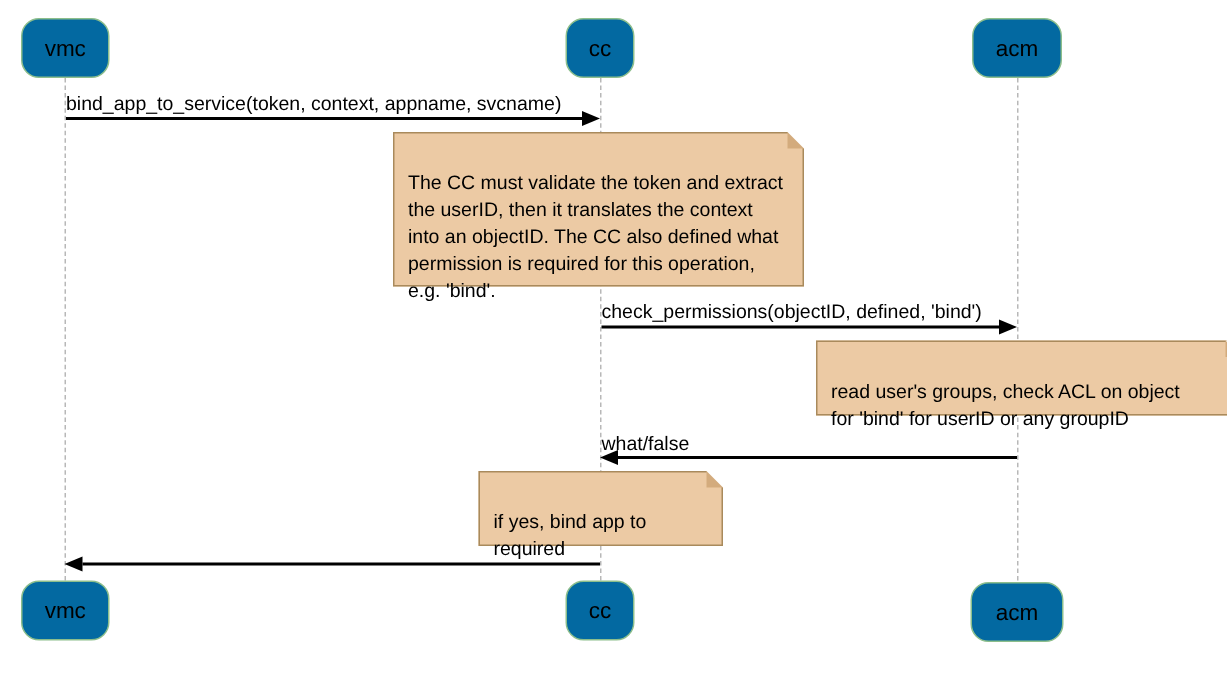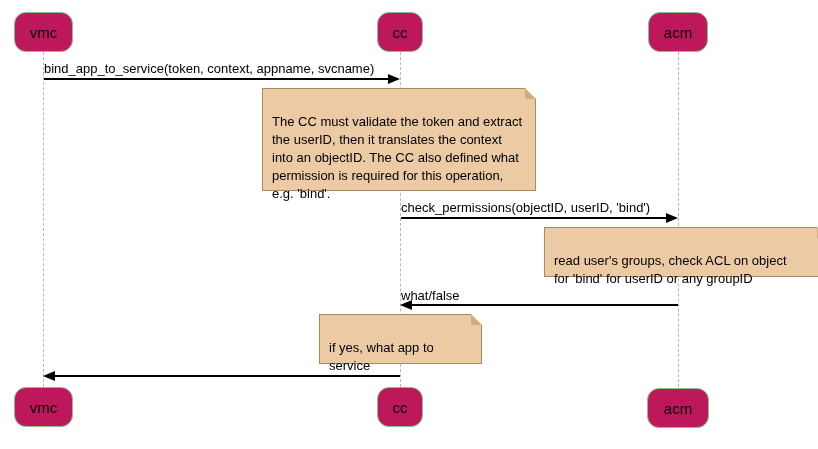--- a/index.html
+++ b/index.html
@@ -15,21 +15,21 @@
   .lifeline{
     position:absolute;
     width:0;
     border-left:1px dashed #b8b8b8;
     top:52px;height:335px;
   }
   
   .actor{
     position:absolute;
     height:40px;
-    background:#be185d;
+    background:#0369a1;
     border:1px solid #8cbe8c;
     border-radius:12px;
     display:flex;align-items:center;justify-content:center;
     font-size:15px;
     box-sizing:border-box;
   }
   
   .msg-label{
     position:absolute;
     font-size:13px;
@@ -93,32 +93,32 @@
   <div class="msg-label" style="left:44px;top:61px;width:356px">bind_app_to_service(token, context, appname, svcname)</div>
   <div class="msg-line" style="left:44px;top:78px;width:345px"></div>
   <div class="arrowhead right" style="left:388px;top:74px"></div>
 
   <div class="note" style="left:262px;top:88px;width:274px;height:103px">The CC must validate the token and extract
 the userID, then it translates the context
 into an objectID. The CC also defined what
 permission is required for this operation,
 e.g. 'bind'.</div>
 
-  <div class="msg-label" style="left:401px;top:200px;width:277px">check_permissions(objectID, userID, 'bind')</div>
+  <div class="msg-label" style="left:401px;top:200px;width:277px">check_permissions(objectID, defined, 'bind')</div>
   <div class="msg-line" style="left:401px;top:217px;width:266px"></div>
   <div class="arrowhead right" style="left:666px;top:213px"></div>
 
   <div class="note" style="left:544px;top:227px;width:284px;height:50px">read user's groups, check ACL on object
 for 'bind' for userID or any groupID</div>
 
   <div class="msg-label" style="left:401px;top:288px;width:277px">what/false</div>
   <div class="msg-line" style="left:412px;top:304px;width:266px"></div>
   <div class="arrowhead left" style="left:400px;top:300px"></div>
 
-  <div class="note" style="left:319px;top:314px;width:163px;height:33px">if yes, what app to service</div>
+  <div class="note" style="left:319px;top:314px;width:163px;height:33px">if yes, bind app to required</div>
 
   <div class="msg-line" style="left:55px;top:375px;width:345px"></div>
   <div class="arrowhead left" style="left:43px;top:371px"></div>
 
   <div class="actor" style="left:14px;top:387px;width:59px">vmc</div>
   <div class="actor" style="left:377px;top:387px;width:46px">cc</div>
   <div class="actor" style="left:647px;top:388px;width:62px">acm</div>
 
 
 </div>

